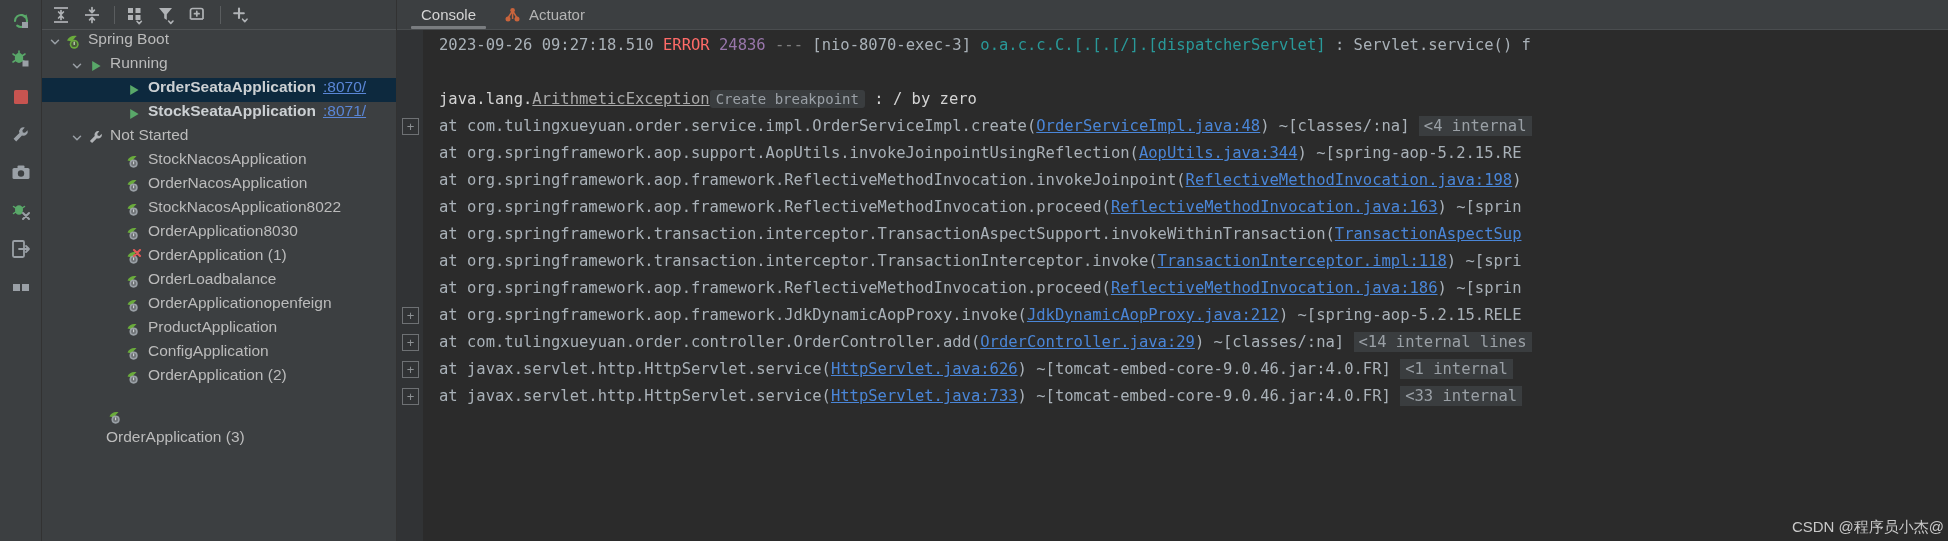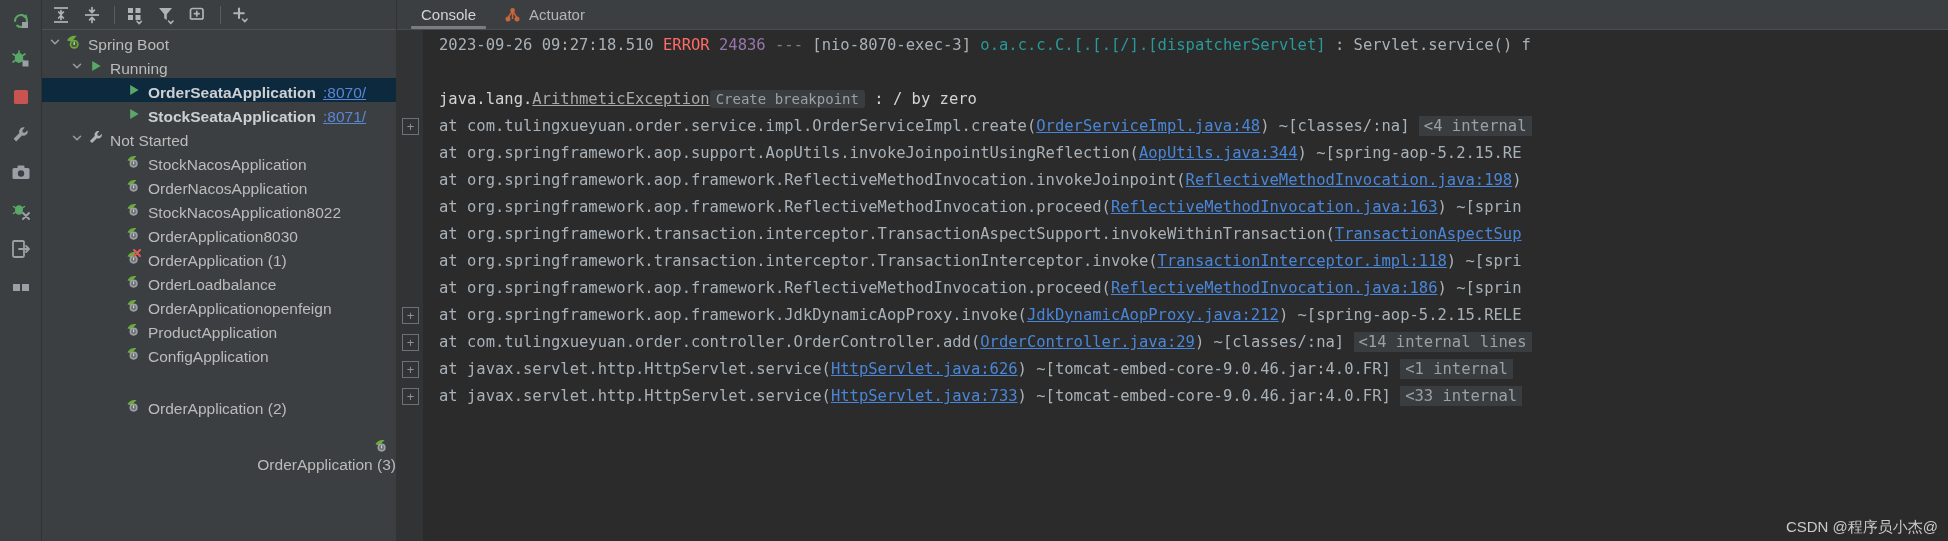--- a/index.html
+++ b/index.html
@@ -39,21 +39,21 @@
     width:30px;height:26px;display:flex;align-items:center;justify-content:center;
     position:relative;margin-right:1px;
   }
   .tb-sep{width:1px;height:18px;background:#5a5d5f;margin:0 6px;}
 
   .tree{
     flex:1 1 auto;overflow:hidden;position:relative;
     border-top:1px solid #4f5254;
   }
   .trow{
-    height:24px;display:flex;align-items:flex-end;
+    height:24px;display:flex;align-items:flex-start;
     font-size:15.5px;color:#a9b7c6;white-space:nowrap;
     box-sizing:border-box;position:relative;
   }
   .trow.sel{background:#0d293e;}
   .trow .chev{
     width:18px;height:24px;display:flex;align-items:center;justify-content:center;
     flex:0 0 18px;
   }
   .trow .tico{
     width:20px;height:24px;display:flex;align-items:center;justify-content:center;
@@ -120,21 +120,21 @@
   }
   .fold{
     background:#3a3d3f;color:#9aa0a6;padding:1px 5px;border-radius:0;
   }
 
   
   .treescroll{
     position:absolute;top:0;right:0;width:8px;height:100%;
   }
   .watermark{
-    position:absolute;right:10px;bottom:4px;
+    position:absolute;right:4px;bottom:4px;
     font-size:15px;color:#c9c9c9;
     font-family:"Liberation Sans",sans-serif;
     z-index:5;
   }
   .vsep{width:1px;background:#323232;height:541px;flex:0 0 1px;}
 </style>
 </head>
 <body>
 
 <div id="app">
@@ -426,21 +426,21 @@
           <span class="tico">
             <svg width="18" height="18" viewBox="0 0 18 18">
               <path d="M2.5 7.5 C4 3.5 8 2.2 11.5 3.2 C9.5 5 8.2 6.4 7 8.6 C5.6 8.2 3.8 8 2.5 7.5 Z" fill="#6aab3c"></path>
               <circle cx="8.6" cy="10.6" r="4.1" fill="#9aa0a6"></circle>
               <circle cx="8.6" cy="10.6" r="2.5" fill="#6f7376"></circle>
               <path d="M8.6 8.8 V10.7" stroke="#d0d3d6" stroke-width="1.1" stroke-linecap="round"></path>
             </svg>
           </span>
           <span class="tlabel">ConfigApplication</span>
         </div>
-        <div class="trow" style="padding-left: 64px; margin-top: 28px;">
+        <div class="trow" style="padding-left: 64px;">
           <span class="chev"></span>
           <span class="tico">
             <svg width="18" height="18" viewBox="0 0 18 18">
               <path d="M2.5 7.5 C4 3.5 8 2.2 11.5 3.2 C9.5 5 8.2 6.4 7 8.6 C5.6 8.2 3.8 8 2.5 7.5 Z" fill="#6aab3c"></path>
               <circle cx="8.6" cy="10.6" r="4.1" fill="#9aa0a6"></circle>
               <circle cx="8.6" cy="10.6" r="2.5" fill="#6f7376"></circle>
               <path d="M8.6 8.8 V10.7" stroke="#d0d3d6" stroke-width="1.1" stroke-linecap="round"></path>
             </svg>
           </span>
           <span class="tlabel">OrderApplication (2)</span>

